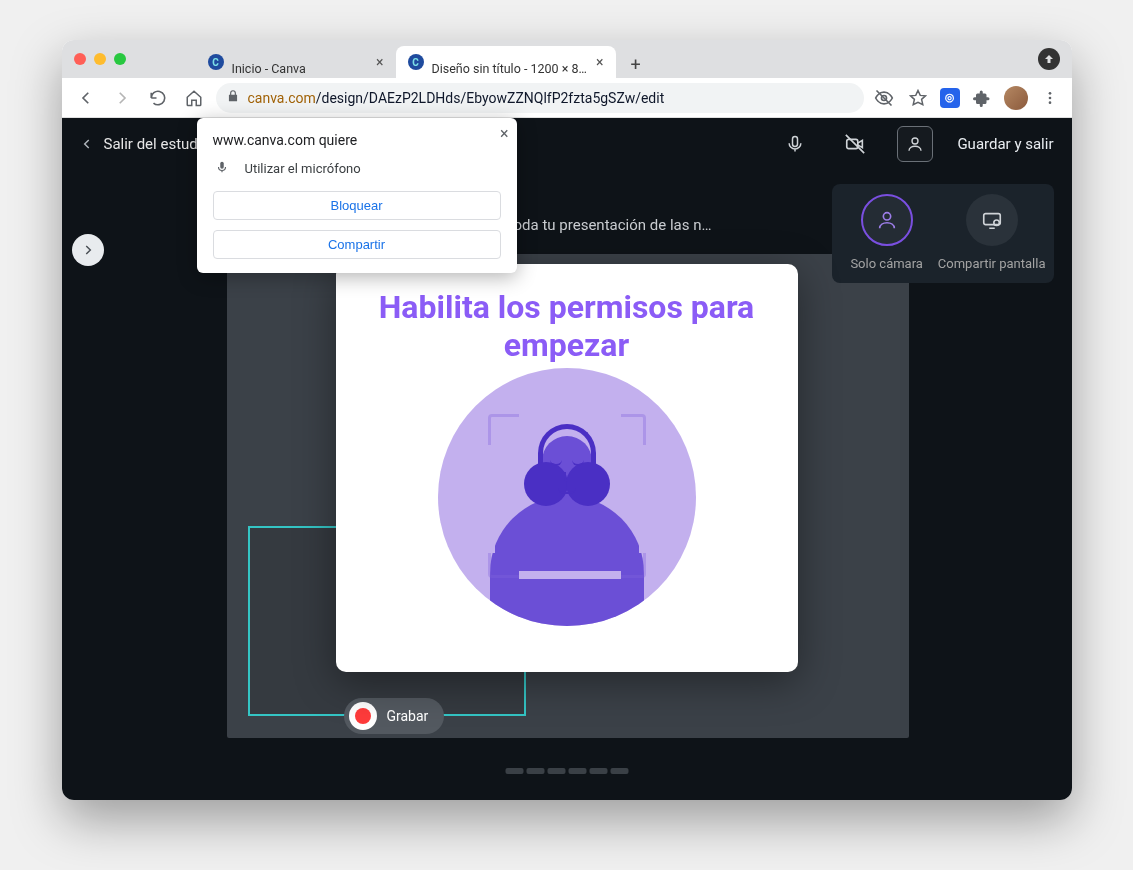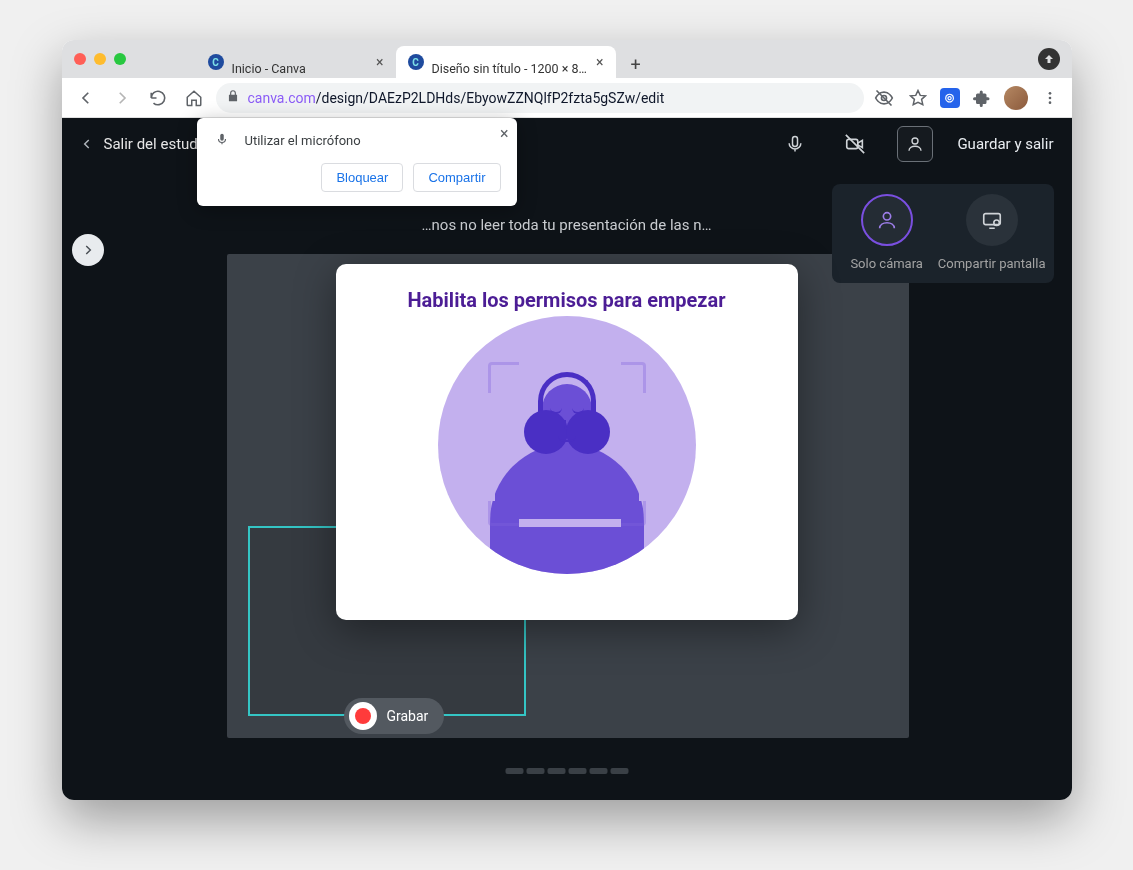--- a/index.html
+++ b/index.html
@@ -124,21 +124,21 @@
     align-items: center;
     padding: 0 10px;
     font-size: 14px;
     color: #202124;
     gap: 8px;
     overflow: hidden;
   }
   .url-bar .lock {
     color: #5f6368;
   }
-  .url-host { color: #8b5cf6; }
+  .url-host { color: #a16207; }
   .url-path { color: #0f172a; }
   .toolbar-right {
     display: flex; align-items: center; gap: 10px;
   }
   .toolbar-icon {
     width: 24px; height:24px;
     display:flex;align-items:center;justify-content:center;
     color:#5f6368;
   }
   .ext-icon {
@@ -346,20 +346,21 @@
     margin-bottom: 10px;
     color: #3c4043;
     text-align: right;
   }
   .perm-row .pi {
     width: 18px; text-align: center; color: #5f6368;
   }
   .perm-actions {
     display: flex; justify-content: flex-end; gap: 10px;
     margin-top: 14px;
+    flex-direction: column;
   }
   .perm-btn {
     border: 1px solid #dadce0;
     background: #fff;
     color: #1a73e8;
     font-size: 13px;
     padding: 6px 14px;
     border-radius: 4px;
   }
 
@@ -370,23 +371,23 @@
     top: 146px;
     width: 462px;
     background: #ffffff;
     border-radius: 10px;
     box-shadow: 0 10px 40px rgba(0,0,0,0.4);
     padding: 24px 28px 28px;
     z-index: 30;
     text-align: center;
   }
   .canva-modal h2 {
-    font-size: 20px;
+    font-size: 32px;
     font-weight: 700;
-    color: #4c1d95;
+    color: #8b5cf6;
     margin-bottom: 4px;
   }
   .illus-wrap {
     display:flex; justify-content:center; margin-bottom: 18px;
   }
   .illus-circle {
     width: 258px; height: 258px; border-radius: 50%;
     background: #c3b0ee;
     position: relative;
     overflow: hidden;
@@ -651,20 +652,21 @@
               <span class="fv2"></span>
             </div>
         </div>
       </div>
     </div>
 
   </div>
 
   <div class="perm-popup">
     <div class="pp-close">×</div>
+    <div class="pp-title">www.canva.com quiere</div>
     <div class="perm-row">
       <span class="pi">
         <svg width="14" height="14" viewBox="0 0 24 24" fill="currentColor">
             <path d="M12 15a3 3 0 0 0 3-3V6a3 3 0 1 0-6 0v6a3 3 0 0 0 3 3z"></path>
             <path d="M19 12a7 7 0 0 1-14 0h2a5 5 0 0 0 10 0h2zM11 21h2v-2h-2z"></path>
           </svg>
       </span>
       <span>Utilizar el micrófono</span>
     </div>
     <div class="perm-actions">

